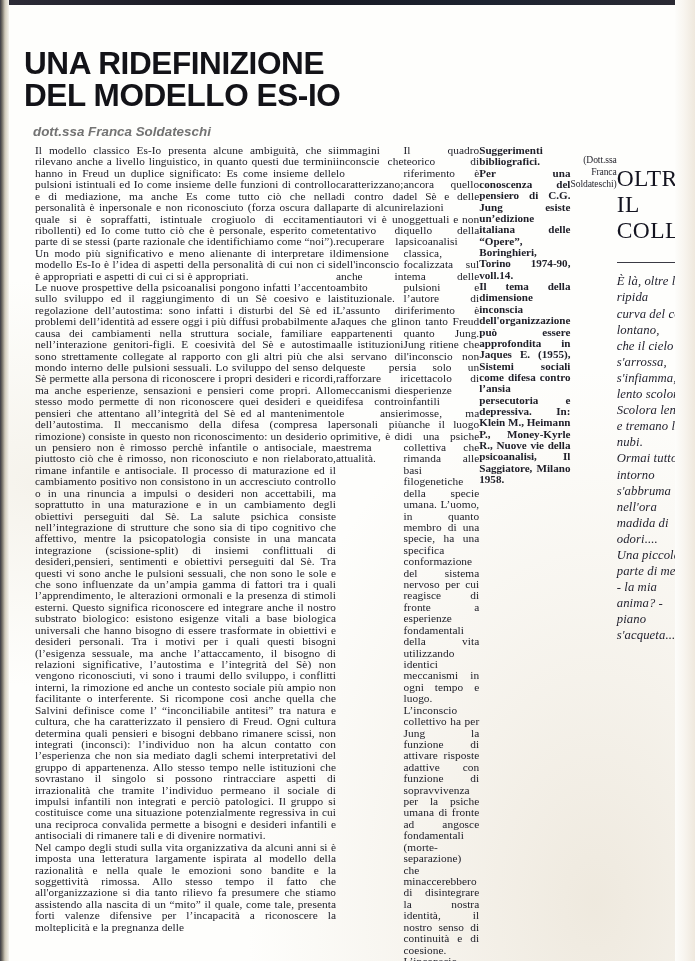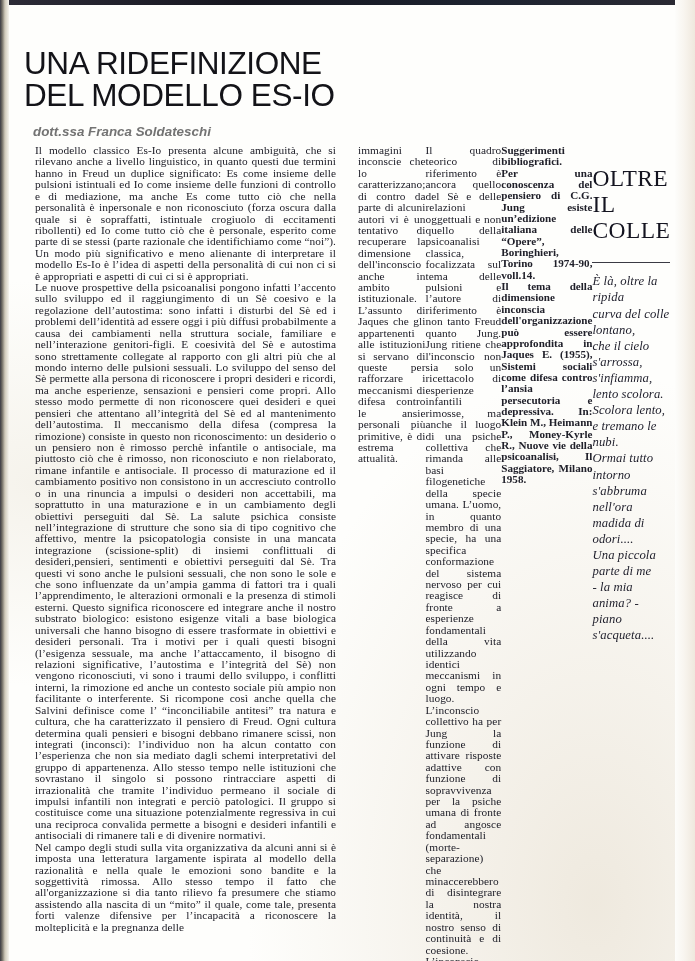--- a/index.html
+++ b/index.html
@@ -55,21 +55,21 @@
 
   
   .masthead {
     position: absolute;
     left: 15px;
     top: 42px;
     width: 620px;
   }
   .title {
     font-family: "Liberation Sans", "DejaVu Sans", sans-serif;
-    font-weight: normal;
+    font-weight: bold;
     font-size: 31.5px;
     line-height: 32px;
     letter-spacing: -0.4px;
     color: #131318;
     margin: 0;
     white-space: pre-line;
   }
   .byline {
     font-family: "Liberation Sans", "DejaVu Sans", sans-serif;
     font-style: italic;
@@ -81,21 +81,20 @@
   }
 
   
   .columns {
     position: absolute;
     left: 26px;
     top: 140px;
     width: 625px;
     height: 810px;
     display: flex;
-    gap: 22px;
   }
   .col {
     width: 301px;
     position: relative;
   }
   .col-right { display: flex; }
 
   .body-text {
     font-family: "Liberation Serif", "DejaVu Serif", serif;
     font-size: 11.35px;
@@ -211,20 +210,21 @@
         <p class="body-text para">Il quadro teorico di riferimento è ancora quello del Sè e delle relazioni oggettuali e non quello della psicoanalisi classica, focalizzata sul tema delle pulsioni e l’autore di riferimento è non tanto Freud quanto Jung. Jung ritiene che l'inconscio non sia solo un ricettacolo di esperienze infantili rimosse, ma anche il luogo di una psiche collettiva che rimanda alle basi filogenetiche della specie umana. L’uomo, in quanto membro di una specie, ha una specifica conformazione del sistema nervoso per cui reagisce di fronte a esperienze fondamentali della vita utilizzando identici meccanismi in ogni tempo e luogo. L’inconscio collettivo ha per Jung la funzione di attivare risposte adattive con funzione di sopravvivenza per la psiche umana di fronte ad angosce fondamentali (morte-separazione) che minaccerebbero di disintegrare la nostra identità, il nostro senso di continuità e di coesione. L’inconscio collettivo è ripetitivo e monotono, perchè esprime contenuti dell'uomo in quanto rappresentante della specie mentre è unica la relazione che ciascuno instaura con queste immagini archetipiche, dando luogo a soluzioni assolutamente individuali. È possibile individuare un percorso evolutivo anche per le istituzioni nella riappropriazione degli elementi inconsci attraverso quel meccanismo della riparazione che presuppone il riconoscimento del senso del limite e l’accettazione che sia posto un confine alle proprie tendenze narcisistiche sia a livello individuale che a livello collettivo. Ed anche in questo caso la “salute” va ricercata nel processo di integrazione di strutture conflittuali: razionalità e irrazionalità, pensiero ed emozione, esterno ed interno, individuazione ed organizzazione.</p>
 
         <div class="gap-sm"></div>
 
         <div class="biblio">
           <p class="biblio-line">Suggerimenti bibliografici.</p>
           <p class="biblio-line">Per una conoscenza del pensiero di C.G. Jung esiste un’edizione italiana delle “Opere”, Boringhieri, Torino 1974-90, voll.14.</p>
           <p class="biblio-line">Il tema della dimensione inconscia dell'organizzazione può essere approfondita in Jaques E. (1955), Sistemi sociali come difesa contro l’ansia persecutoria e depressiva. In: Klein M., Heimann P., Money-Kyrle R., Nuove vie della psicoanalisi, Il Saggiatore, Milano 1958.</p>
         </div>
 
+        <div class="attrib">(Dott.ssa Franca Soldateschi)</div>
 
         <section class="poem-block">
           <h2 class="poem-title">OLTRE IL COLLE</h2>
           <div class="poem-rule"></div>
           <p class="poem-body">È  là, oltre la ripida
 curva del colle lontano,
 che il cielo s'arrossa,
 s'infiamma, lento scolora.
 Scolora lento, e tremano le nubi.
 Ormai tutto intorno s'abbruma

